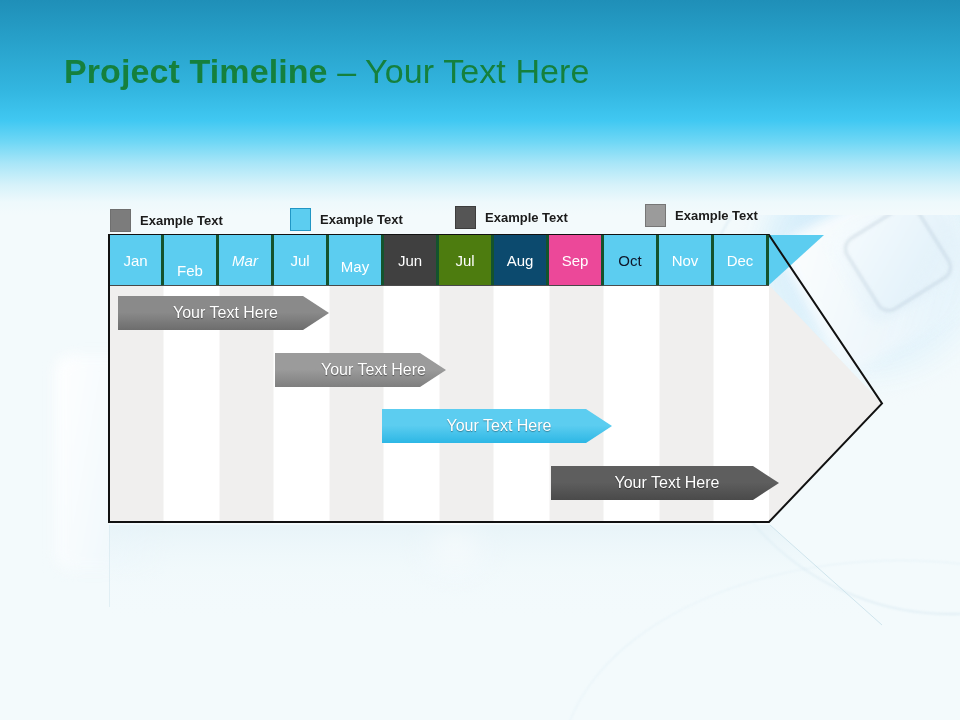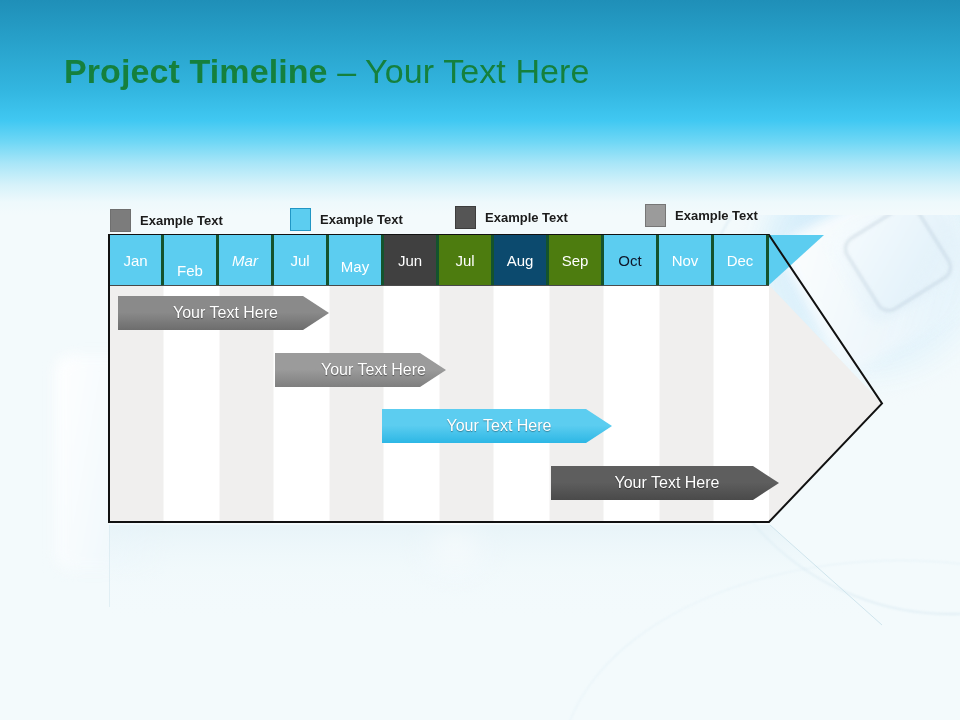--- a/index.html
+++ b/index.html
@@ -293,21 +293,21 @@
         </div>
         <div class="month-cell" style="left: 275px; width: 55px; background: #404040;">
           <span class="month-label" style="color: rgb(255, 255, 255);">Jun</span>
         </div>
         <div class="month-cell" style="left: 330px; width: 55px; background: #4d7c0f;">
           <span class="month-label" style="color: rgb(255, 255, 255);">Jul</span>
         </div>
         <div class="month-cell" style="left: 385px; width: 55px; background: #0c4a6e;">
           <span class="month-label" style="color: rgb(255, 255, 255);">Aug</span>
         </div>
-        <div class="month-cell" style="left: 440px; width: 55px; background: #4d7c0f; text-align: right;">
+        <div class="month-cell" style="left: 440px; width: 55px; background: #ec4899; text-align: right;">
           <span class="month-label" style="color: rgb(255, 255, 255);">Sep</span>
         </div>
         <div class="month-cell" style="left: 495px; width: 55px; background: rgb(92, 205, 240);">
           <span class="month-label" style="color: #0f172a;">Oct</span>
         </div>
         <div class="month-cell" style="left: 550px; width: 55px; background: rgb(92, 205, 240);">
           <span class="month-label" style="color: rgb(255, 255, 255);">Nov</span>
         </div>
         <div class="month-cell" style="left: 605px; width: 55px; background: rgb(92, 205, 240);">
           <span class="month-label" style="color: rgb(255, 255, 255);">Dec</span>

